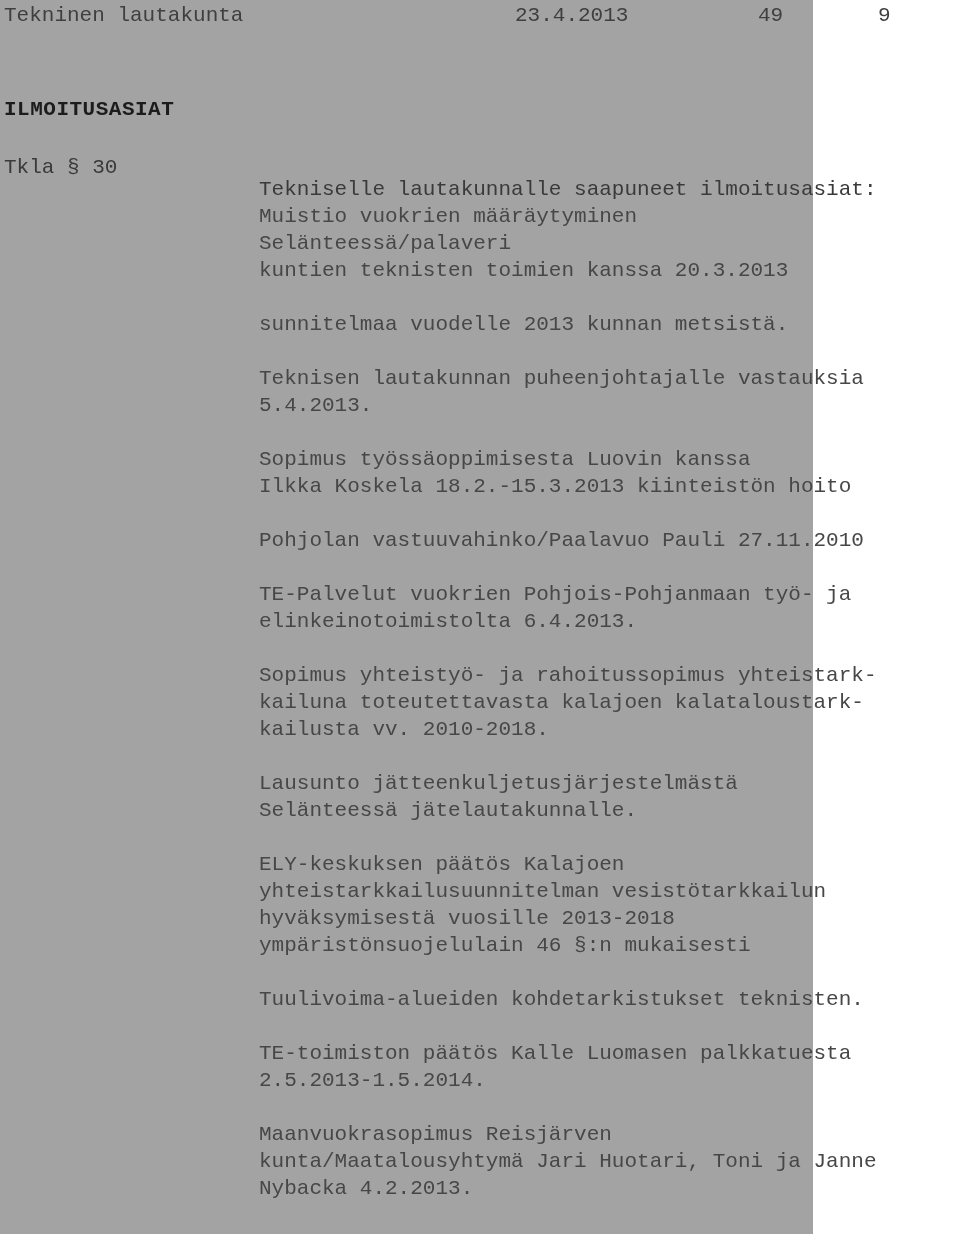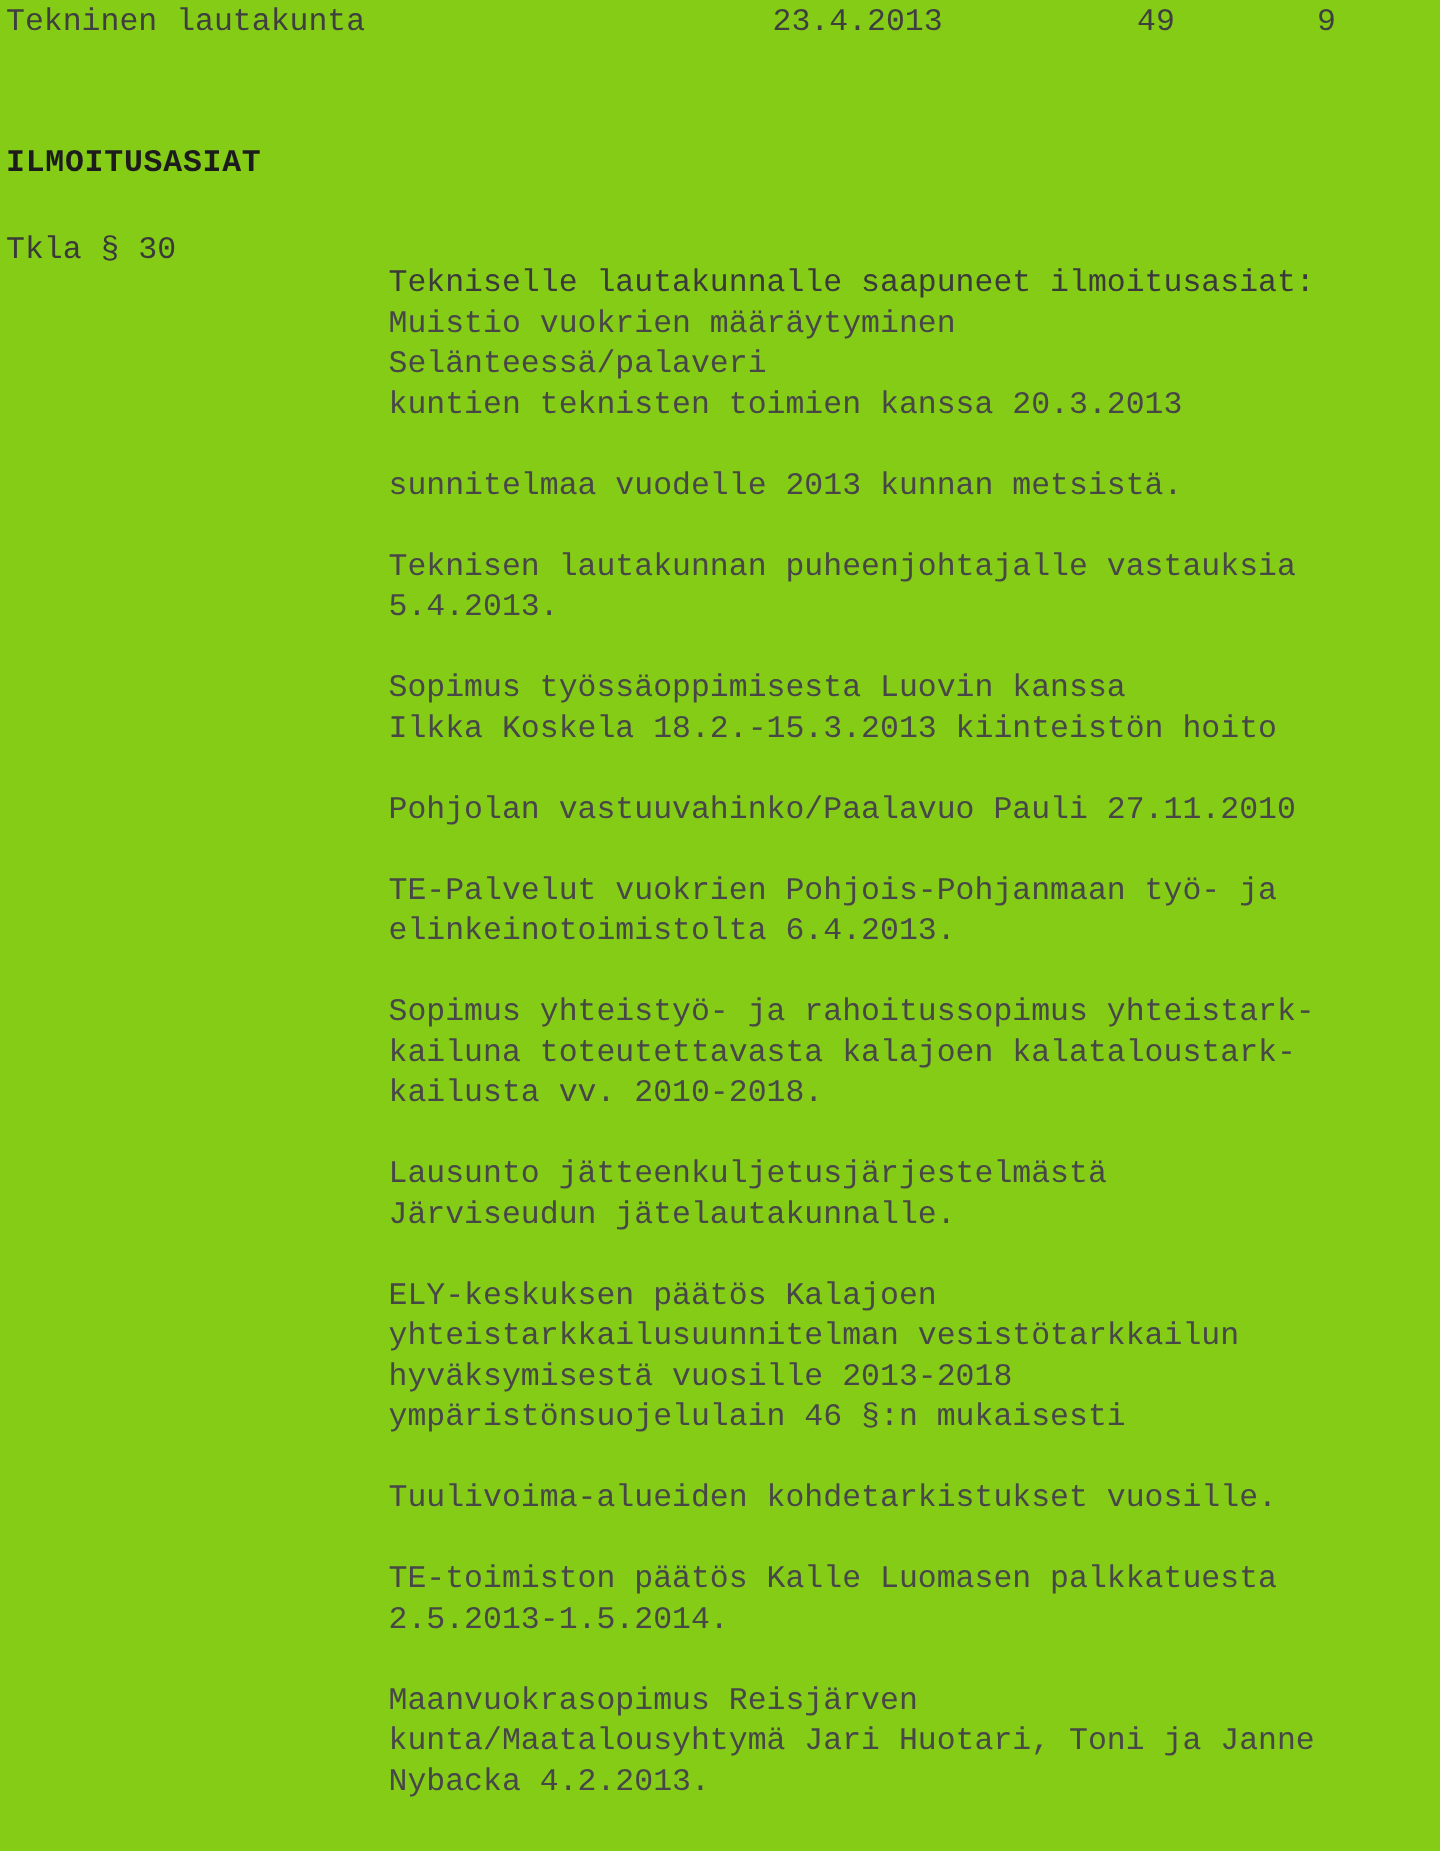--- a/index.html
+++ b/index.html
@@ -10,23 +10,24 @@
   body {
     width: 960px;
     height: 1234px;
     position: relative;
     font-family: "Liberation Mono", "DejaVu Sans Mono", monospace;
     color: #3a3a3a;
     overflow: hidden;
   }
   .page {
     position: relative;
-    width: 960px;
+    width: 787px;
     height: 1234px;
-    background: #84cc16;
+    background: #a3a3a3;
+    padding-left: 26px;
   }
 
   
   .doc-header {
     position: absolute;
     top: 3px;
     left: 0;
     width: 960px;
     height: 30px;
     font-size: 21px;
@@ -130,22 +131,22 @@
     <div class="content-col">
       <p class="para lead">Tekniselle lautakunnalle saapuneet ilmoitusasiat:</p>
       <div id="notice-list">
           <p class="para"><span class="ln">Muistio vuokrien määräytyminen</span><span class="ln">Selänteessä/palaveri</span><span class="ln">kuntien teknisten toimien kanssa 20.3.2013</span></p>
           <p class="para"><span class="ln">sunnitelmaa vuodelle 2013 kunnan metsistä.</span></p>
           <p class="para"><span class="ln">Teknisen lautakunnan puheenjohtajalle vastauksia</span><span class="ln">5.4.2013.</span></p>
           <p class="para"><span class="ln">Sopimus työssäoppimisesta Luovin kanssa</span><span class="ln">Ilkka Koskela 18.2.-15.3.2013 kiinteistön hoito</span></p>
           <p class="para"><span class="ln">Pohjolan vastuuvahinko/Paalavuo Pauli 27.11.2010</span></p>
           <p class="para"><span class="ln">TE-Palvelut vuokrien Pohjois-Pohjanmaan työ- ja</span><span class="ln">elinkeinotoimistolta 6.4.2013.</span></p>
           <p class="para"><span class="ln">Sopimus yhteistyö- ja rahoitussopimus yhteistark-</span><span class="ln">kailuna toteutettavasta kalajoen kalataloustark-</span><span class="ln">kailusta vv. 2010-2018.</span></p>
-          <p class="para"><span class="ln">Lausunto jätteenkuljetusjärjestelmästä</span><span class="ln">Järviseudun jätelautakunnalle.</span></p>
+          <p class="para"><span class="ln">Lausunto jätteenkuljetusjärjestelmästä</span><span class="ln">Selänteessä jätelautakunnalle.</span></p>
           <p class="para"><span class="ln">ELY-keskuksen päätös Kalajoen</span><span class="ln">yhteistarkkailusuunnitelman vesistötarkkailun</span><span class="ln">hyväksymisestä vuosille 2013-2018</span><span class="ln">ympäristönsuojelulain 46 §:n mukaisesti</span></p>
-          <p class="para"><span class="ln">Tuulivoima-alueiden kohdetarkistukset vuosille.</span></p>
+          <p class="para"><span class="ln">Tuulivoima-alueiden kohdetarkistukset teknisten.</span></p>
           <p class="para"><span class="ln">TE-toimiston päätös Kalle Luomasen palkkatuesta</span><span class="ln">2.5.2013-1.5.2014.</span></p>
           <p class="para"><span class="ln">Maanvuokrasopimus Reisjärven</span><span class="ln">kunta/Maatalousyhtymä Jari Huotari, Toni ja Janne</span><span class="ln">Nybacka 4.2.2013.</span></p>
         </div>
     </div>
   </div>
 
 </div>
 
 </body></html>

